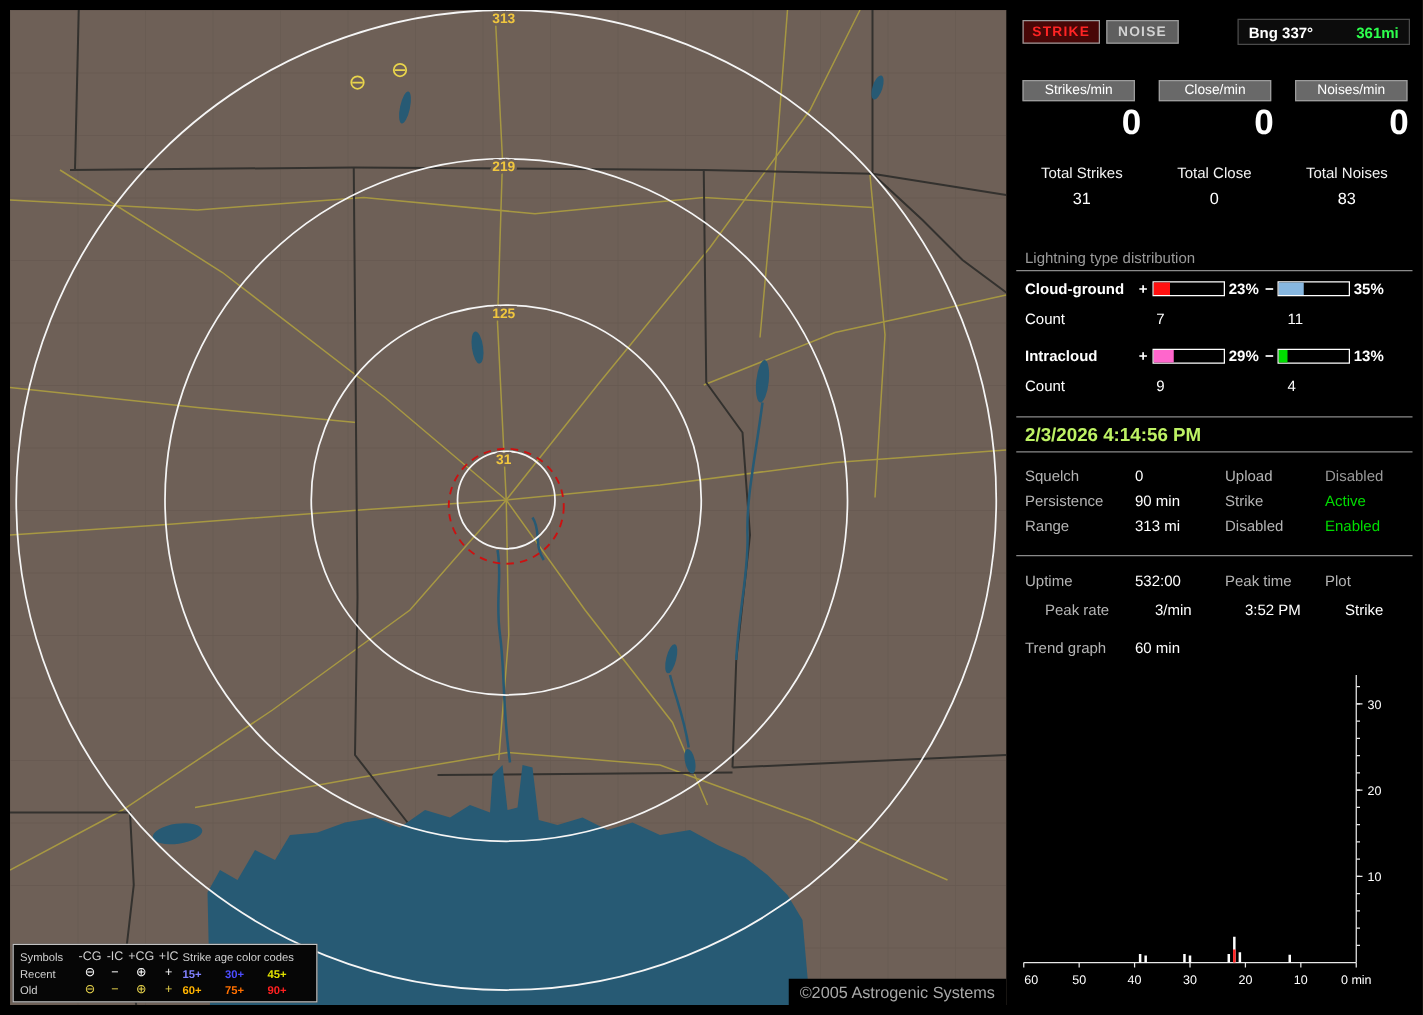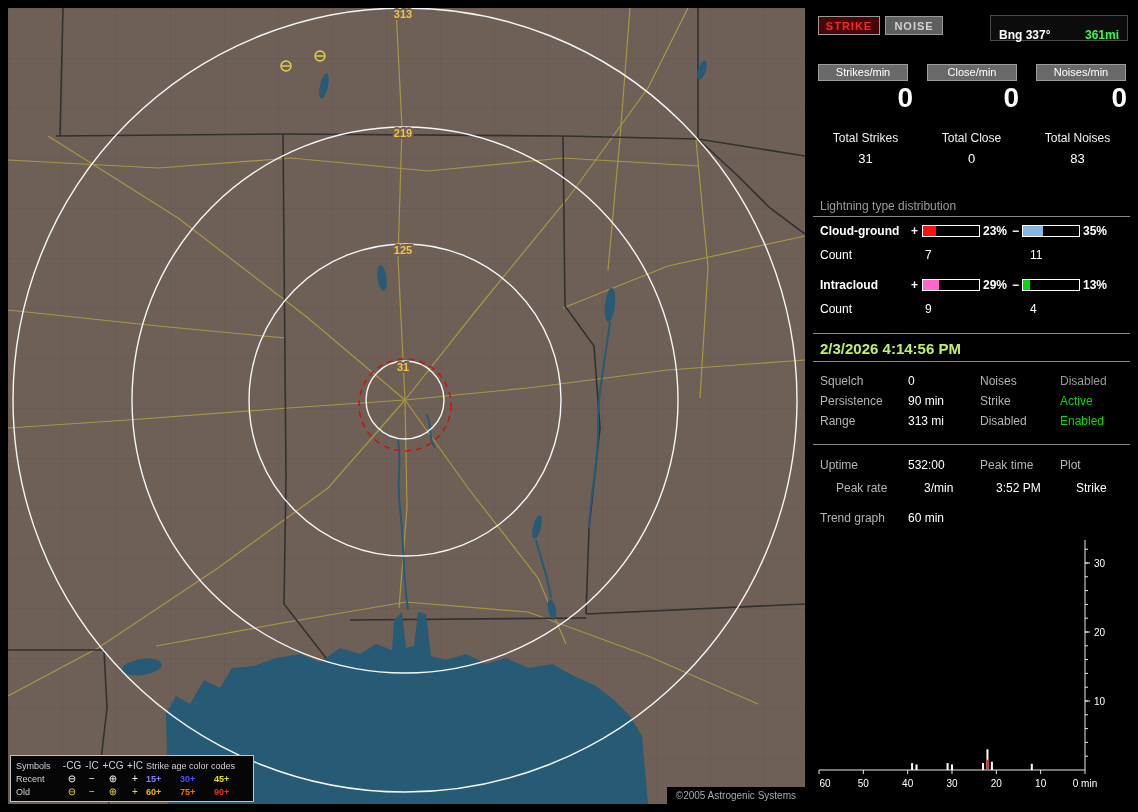--- a/index.html
+++ b/index.html
@@ -11,32 +11,32 @@
   #map svg{display:block;width:797px;height:796px;}
 
   #legend{position:absolute;left:2px;bottom:2px;background:#060606;border:1px solid #c2c2c2;
           padding:3px 5px;display:grid;grid-template-columns:46px 20px 20px 22px 22px 34px 34px 34px;
           grid-auto-rows:13px;font-size:9px;color:#d0d0d0;align-items:center;}
   #legend .hdr{color:#d0d0d0;}
   #legend .agehdr{grid-column:6 / span 3;white-space:nowrap;}
   #legend .sym{font-size:10px;text-align:center;line-height:11px;}
   #legend .age{font-weight:bold;text-align:left;}
 
-  #copyright{position:absolute;right:0;bottom:0;background:#000;color:#a8a8a8;font-size:10px;padding:3px 9px;}
+  #copyright{position:absolute;right:0;bottom:0;background:#000;color:#a8a8a8;font-size:13px;padding:3px 9px;}
 
   
   #panel{position:absolute;left:813px;top:8px;width:317px;height:796px;background:#000;color:#fff;font-size:12px;}
   #panel .abs{position:absolute;white-space:nowrap;}
 
   #btn-strike{position:absolute;left:5px;top:8px;width:62px;height:19px;background:#480707;border:1px solid #9a9a9a;
               color:#ff2424;font-weight:bold;font-size:11px;letter-spacing:1px;padding:0;font-family:inherit;}
   #btn-noise{position:absolute;left:72px;top:8px;width:58px;height:19px;background:#5f5f5f;border:1px solid #9a9a9a;
              color:#d2d2d2;font-weight:bold;font-size:11px;letter-spacing:1px;padding:0;font-family:inherit;}
   #bng{position:absolute;left:177px;top:7px;width:138px;height:21px;background:#0c0c0c;border:1px solid #4a4a4a;
-       display:flex;justify-content:space-between;padding:12px 8px;box-sizing:border-box;font-weight:bold;}
+       display:flex;justify-content:space-between;align-items:center;padding:0 8px;box-sizing:border-box;font-weight:bold;}
   #bng .rng{color:#2dff4d;}
 
   .minbtn{position:absolute;top:56px;width:90px;height:17px;background:#696969;border:1px solid #9c9c9c;
           color:#fff;font-size:11px;text-align:center;line-height:15px;padding:0;font-family:inherit;}
   #mb1{left:5px;}#mb2{left:114px;}#mb3{left:223px;}
   .bigzero{position:absolute;top:74px;width:100px;text-align:right;font-size:28px;font-weight:bold;color:#fff;}
   #bz1{left:0px;}#bz2{left:106px;}#bz3{left:214px;}
   .totlbl{position:absolute;top:123px;width:105px;text-align:center;color:#f2f2f2;}
   #tl1{left:0px;}#tl2{left:106px;}#tl3{left:212px;}
   .totval{position:absolute;top:143px;width:105px;text-align:center;color:#fff;font-size:13px;}
@@ -262,21 +262,21 @@
       <span class="cv2">4</span>
     </div>
 
     <div id="clockbox">
       <span>2/3/2026 4:14:56 PM</span>
     </div>
 
     <div class="prow" id="set1">
       <span class="c c1 lbl">Squelch</span>
       <span class="c c2 val">0</span>
-      <span class="c c3 lbl">Noises</span>
+      <span class="c c3 lbl">Upload</span>
       <span class="c c4" style="color: rgb(154, 154, 154);">Disabled</span>
     </div>
     <div class="prow" id="set2">
       <span class="c c1 lbl">Persistence</span>
       <span class="c c2 val">90 min</span>
       <span class="c c3 lbl">Strike</span>
       <span class="c c4" style="color: rgb(0, 221, 0);">Active</span>
     </div>
     <div class="prow" id="set3">
       <span class="c c1 lbl">Range</span>

